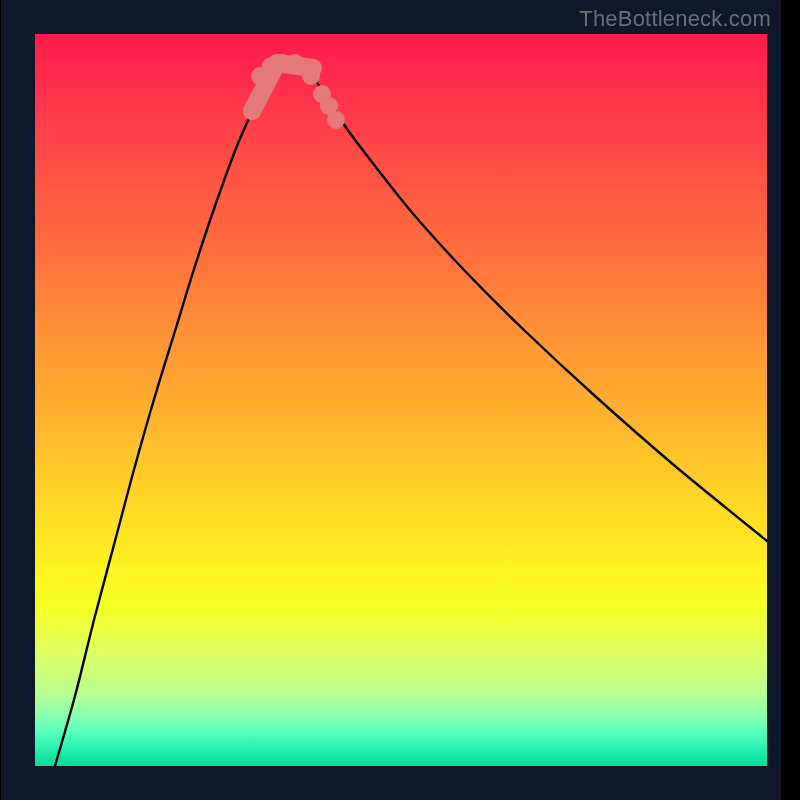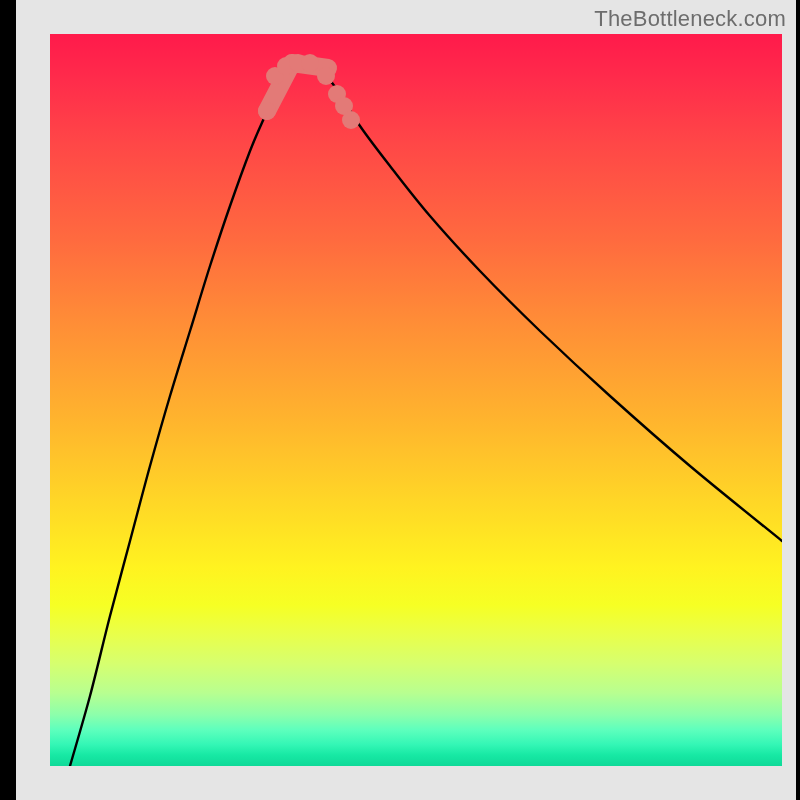--- a/index.html
+++ b/index.html
@@ -6,24 +6,24 @@
     margin: 0;
     padding: 0;
     width: 800px;
     height: 800px;
     background: #000;
     font-family: Arial, Helvetica, sans-serif;
   }
   .frame {
     position: absolute;
     top: 0;
-    left: 16px;
+    left: 1px;
     width: 780px;
     height: 800px;
-    background: #e5e5e5;
+    background: #0f172a;
   }
   .plot-area {
     position: absolute;
     top: 34px;
     left: 34px;
     width: 732px;
     height: 732px;
     overflow: hidden;
   }
   .gradient {

